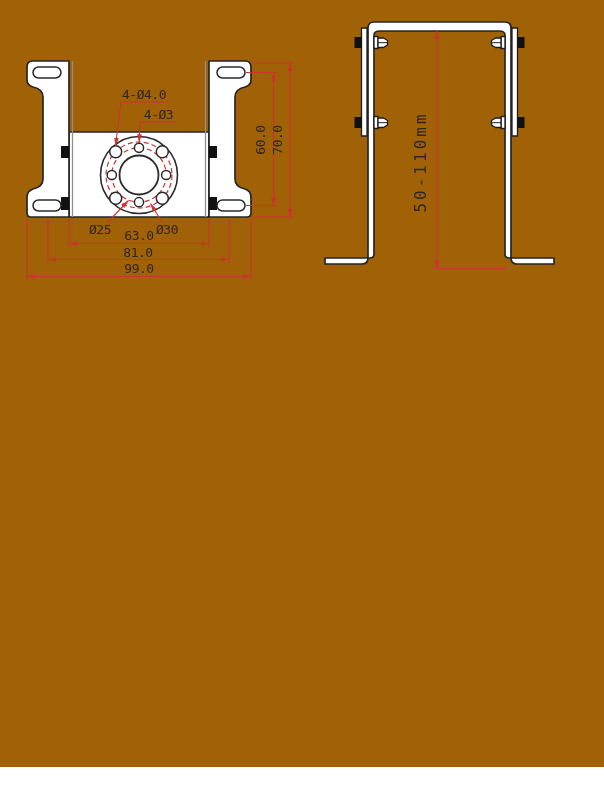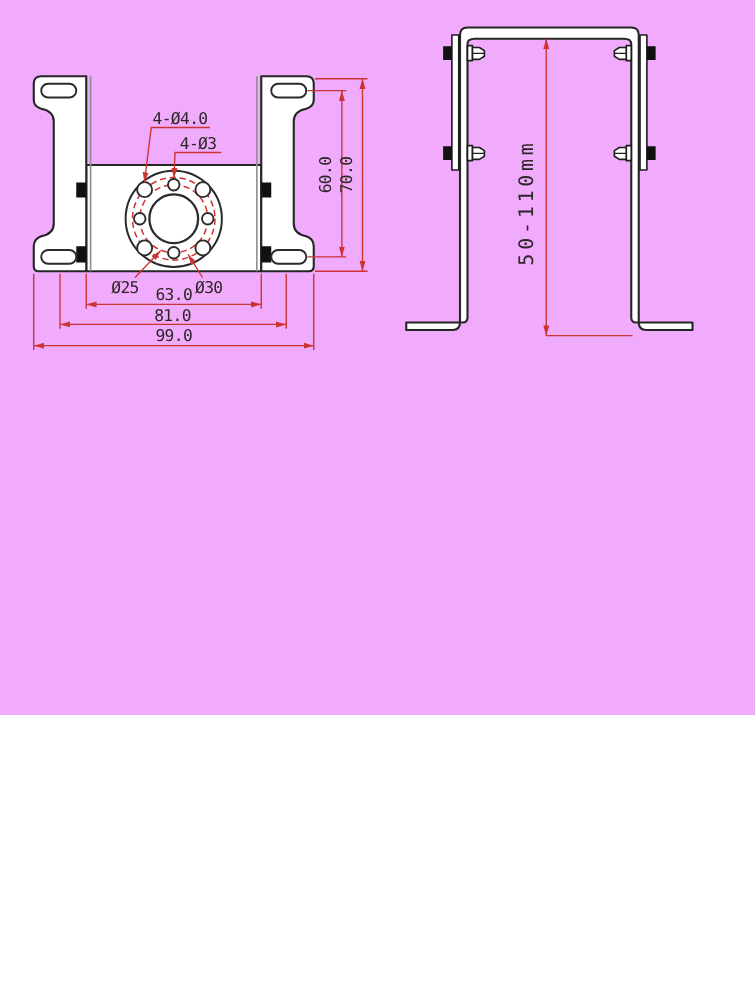--- a/index.html
+++ b/index.html
@@ -1,16 +1,16 @@
 <!DOCTYPE html>
 <html><head>
 <meta charset="utf-8">
 <style>
   html,body{margin:0;padding:0;background:#ffffff;}
-  .canvas{position:relative;width:604px;height:572px;background:#f0abfc;overflow:hidden;}
+  .canvas{position:relative;width:604px;height:767px;background:#a16207;overflow:hidden;}
   svg{display:block;}
   .part{fill:#ffffff;stroke:#262626;stroke-width:1.7;stroke-linejoin:round;}
   .edge2{stroke:#8f8f8f;stroke-width:1.3;fill:none;}
   .hole{fill:#ffffff;stroke:#2b2b2b;stroke-width:1.5;}
   .tab{fill:#111111;stroke:none;}
   .bc{fill:none;stroke:#cc3333;stroke-width:1.2;stroke-dasharray:5 3;}
   .dim{stroke:#cc3333;stroke-width:1.1;fill:none;}
   .dimtxt{font-family:"DejaVu Sans Mono",monospace;font-size:13px;fill:#2e2626;letter-spacing:-0.5px;}
   .dimtxt-big{font-family:"DejaVu Sans Mono",monospace;font-size:16px;fill:#2e2626;letter-spacing:3px;}
   .bolt{fill:#ffffff;stroke:#1d1d1d;stroke-width:1.3;stroke-linejoin:round;}

